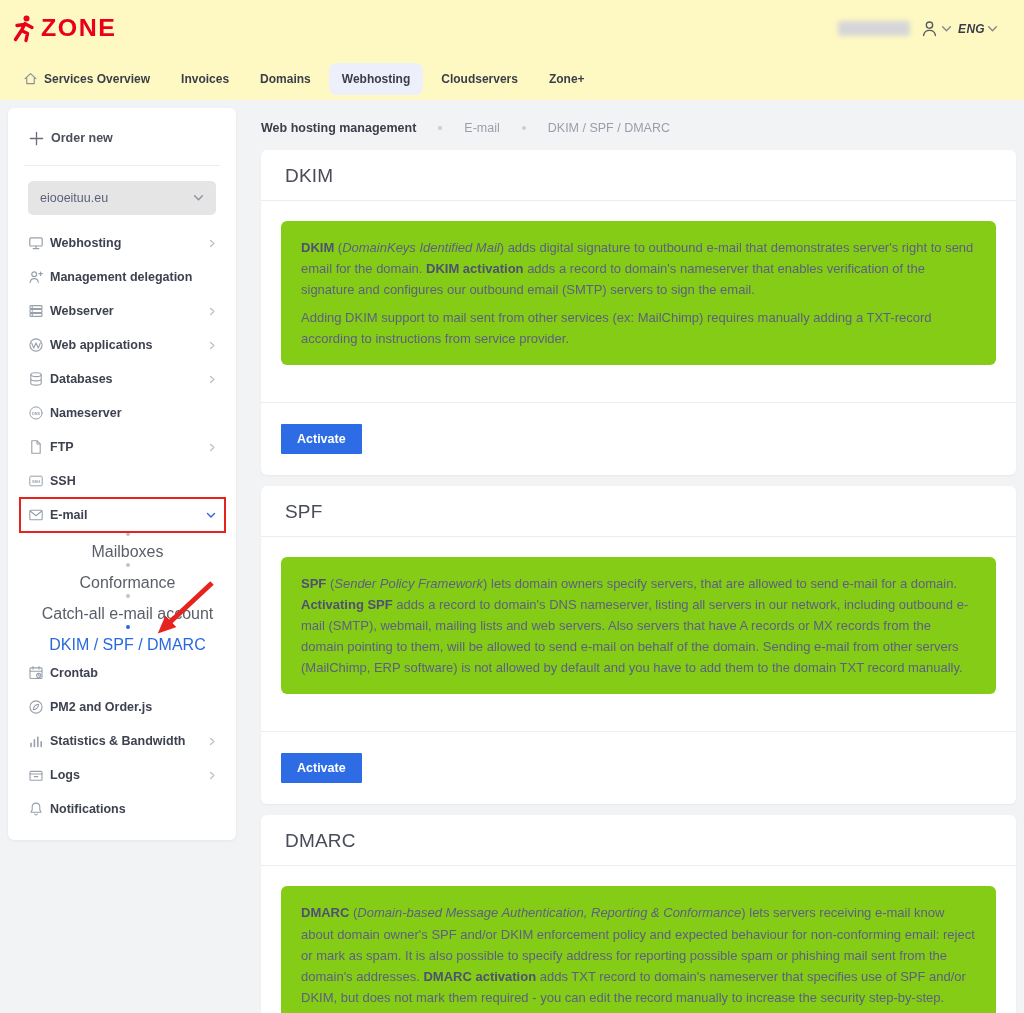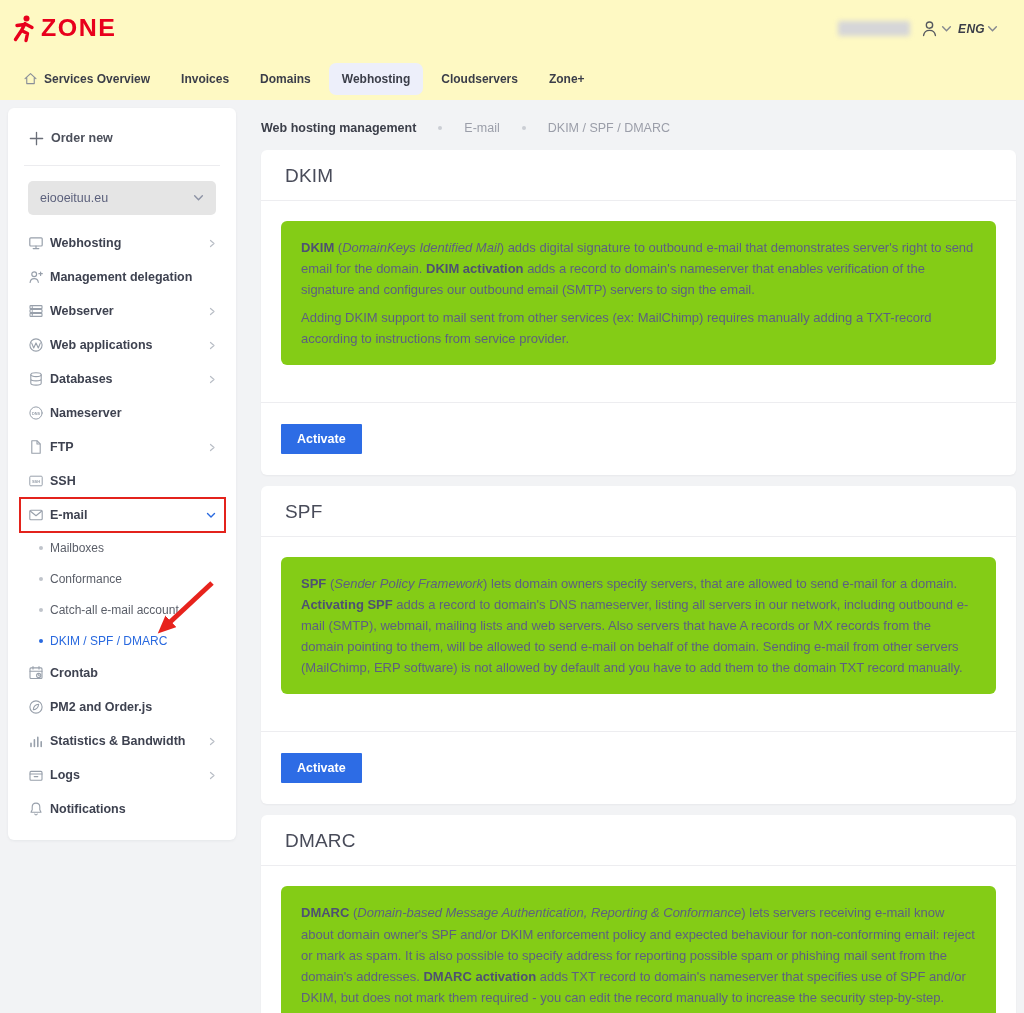--- a/index.html
+++ b/index.html
@@ -38,21 +38,21 @@
   .domain-select .chev { display:flex; color:#8d93a5; }
   .side-menu { }
   .side-item { display:flex; align-items:center; height:34px; font-size:12.5px; font-weight:600;
                color:#3e4250; cursor:pointer; position:relative; }
   .side-item .icon { width:16px; margin-right:6px; display:flex; color:#98a0ab; flex:none; }
   .side-item .chev { margin-left:auto; display:flex; color:#b9bec6; }
   .side-item .chev.open { color:#2969df; }
   .side-item.annotated::after { content:""; position:absolute; left:-9px; right:-10px; top:-1px; bottom:-1px;
                border:2px solid var(--annotation-red,#e3231c); pointer-events:none; }
   .side-subitem { display:flex; align-items:center; height:31px; padding-left:11px; gap:7px;
-               font-size:12px; color:#5a5e68; cursor:pointer; }
+               font-size:16px; color:#5a5e68; cursor:pointer;flex-direction:column; }
   .side-subitem .dot { width:4px; height:4px; border-radius:50%; background:#c0c4cb; flex:none; }
   .side-subitem.active { color:#2969df; }
   .side-subitem.active .dot { background:#2969df; }
 
   .main { flex:1; margin:0 8px 0 25px; }
   .breadcrumb { display:flex; align-items:center; gap:22px; margin:13px 0 15px 0; font-size:12.5px; }
   .crumb-title { font-weight:700; color:#3c3f4a; }
   .crumb { color:#9b9ea9; }
   .crumb-sep { width:4px; height:4px; border-radius:50%; background:#cbced4; flex:none; }
 

